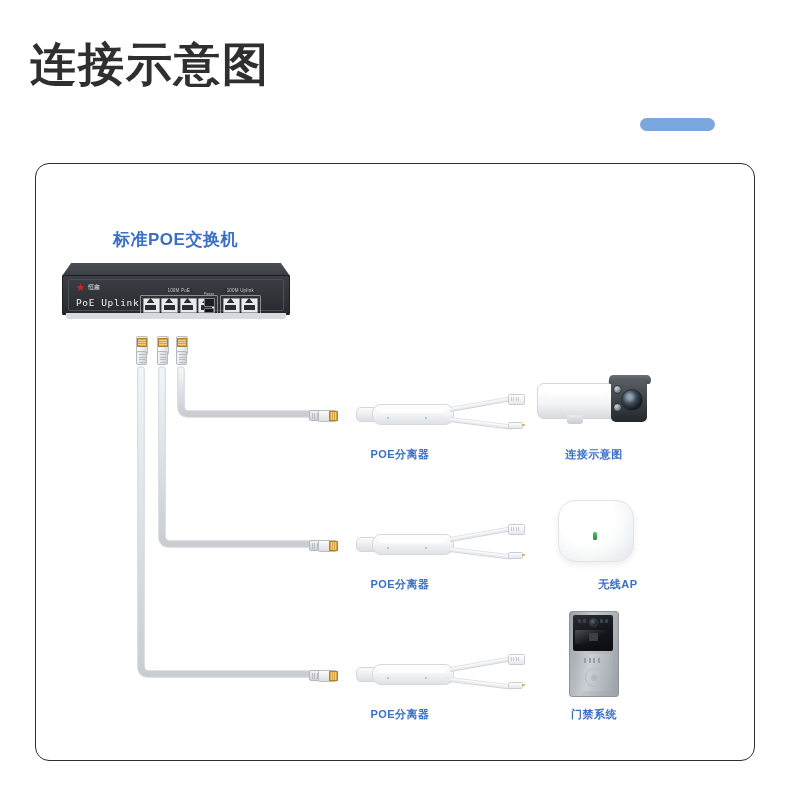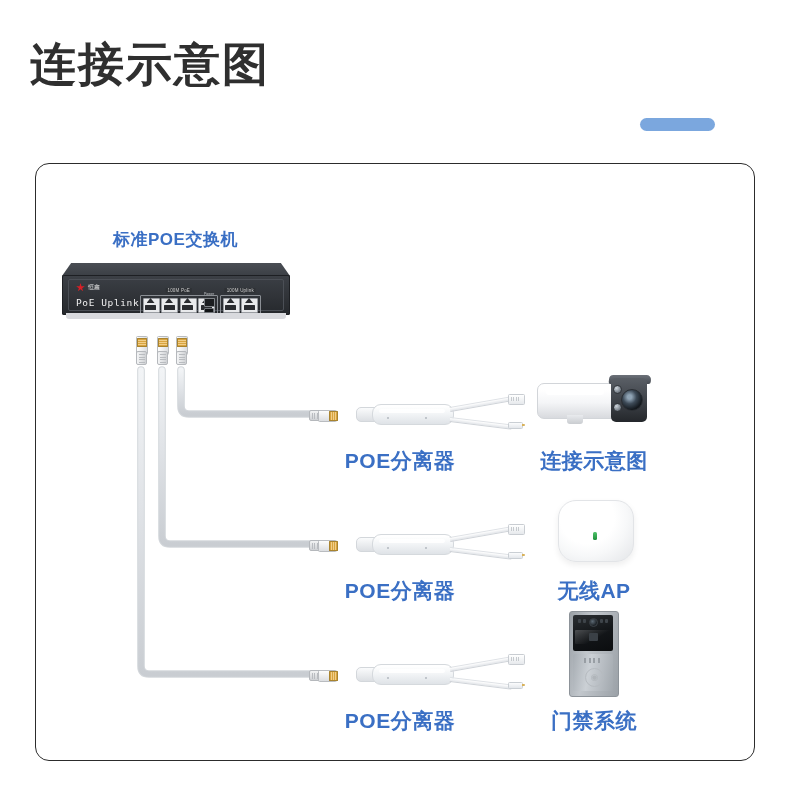--- a/index.html
+++ b/index.html
@@ -51,21 +51,21 @@
     width: 720px;
     height: 598px;
     border: 1.3px solid #2c2c2c;
     border-radius: 14px;
     box-sizing: border-box;
   }
 
   .label {
     position: absolute;
     color: #3a6fc4;
-    font-size: 21px;
+    font-size: 11px;
     font-weight: 700;
     white-space: nowrap;
     letter-spacing: 0.5px;
   }
   .label.center { transform: translateX(-50%); }
 
   
   #poe-switch-label { left: 113px; top: 228px; font-size: 17px; }
 
   #poe-switch { position: absolute; left: 62px; top: 263px; width: 228px; height: 58px; }
@@ -352,21 +352,21 @@
     position: absolute; left: 16px; top: 57px; width: 17px; height: 17px;
     border: 1.2px solid #b6bbc0; border-radius: 50%;
     color: #b0b5ba; font-size: 9px; text-align: center; line-height: 17px;
   }
 
   
   #lbl-sp1 { left: 400px; top: 447px; }
   #lbl-sp2 { left: 400px; top: 577px; }
   #lbl-sp3 { left: 400px; top: 707px; }
   #lbl-cam { left: 594px; top: 447px; }
-  #lbl-ap  { left: 594px; top: 577px; }
+  #lbl-ap  { left: 618px; top: 577px; }
   #lbl-door{ left: 594px; top: 707px; }
 </style>
 </head>
 <body>
 
 <div id="header">
   <div id="title-cn">连接示意图</div>
 </div>
 <div id="accent-pill"></div>
 

